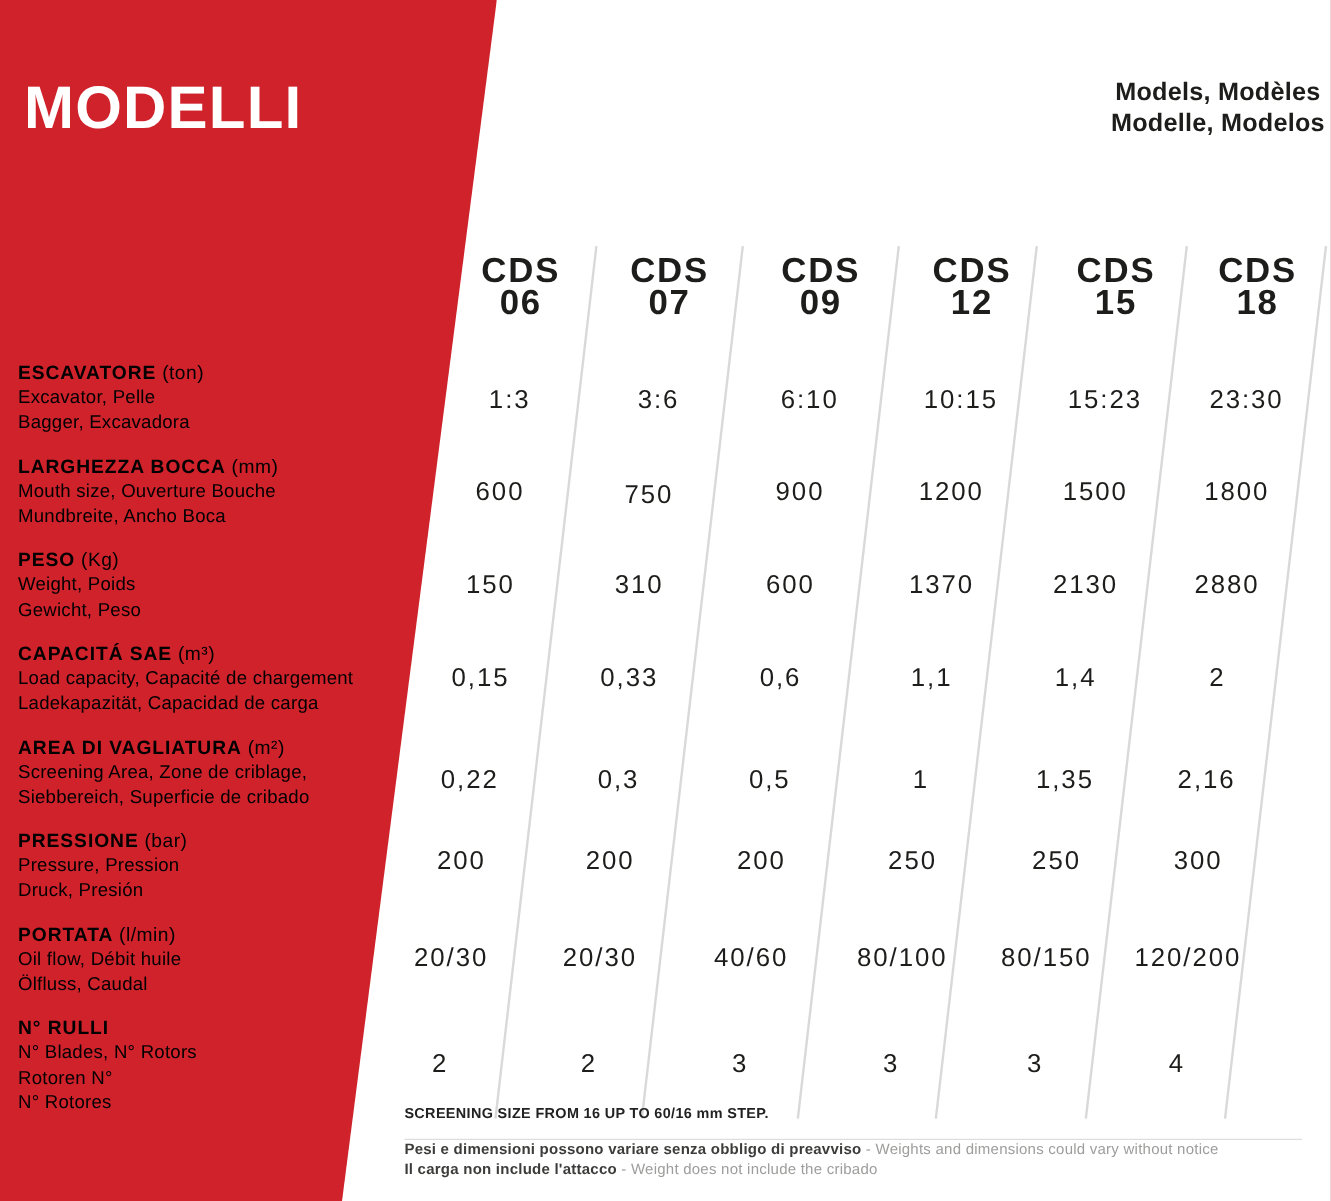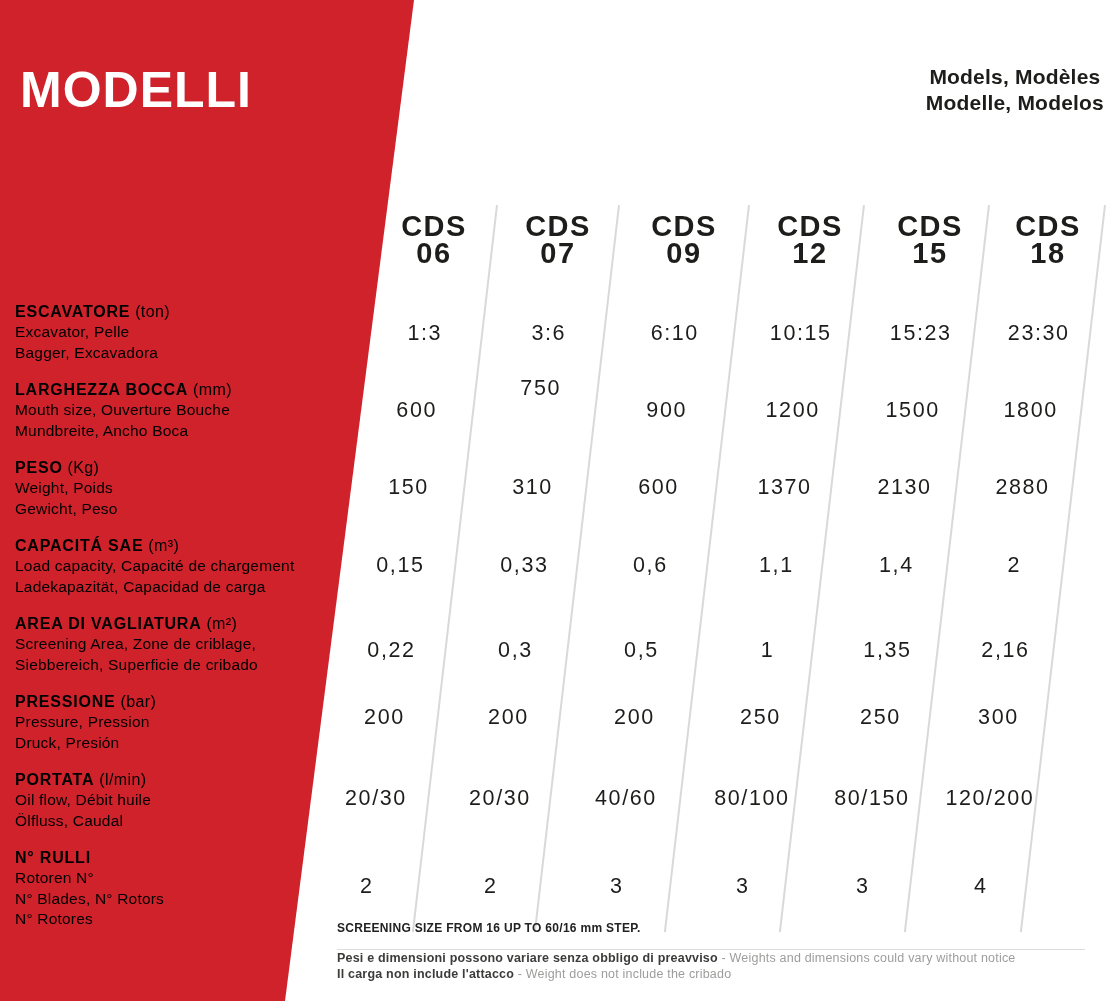--- a/index.html
+++ b/index.html
@@ -114,22 +114,22 @@
       <div class="ls">Pressure, Pression</div>
       <div class="ls">Druck, Presión</div>
     </div>
     <div class="row-label" style="top: 769px;">
       <div class="lt"><span>PORTATA</span><span class="unit"> (l/min)</span></div>
       <div class="ls">Oil flow, Débit huile</div>
       <div class="ls">Ölfluss, Caudal</div>
     </div>
     <div class="row-label" style="top: 847px;">
       <div class="lt"><span>N° RULLI</span></div>
+      <div class="ls">N° Blades, N° Rotors</div>
       <div class="ls">Rotoren N°</div>
-      <div class="ls">N° Blades, N° Rotors</div>
       <div class="ls">N° Rotores</div>
     </div>
   </div>
 <div id="grid">
     <div class="divider" style="left: 496px; top: 205px; height: 732px;"></div>
     <div class="divider" style="left: 618px; top: 205px; height: 732px;"></div>
     <div class="divider" style="left: 748px; top: 205px; height: 732px;"></div>
     <div class="divider" style="left: 863px; top: 205px; height: 732px;"></div>
     <div class="divider" style="left: 988px; top: 205px; height: 732px;"></div>
     <div class="divider" style="left: 1104px; top: 205px; height: 732px;"></div>
@@ -157,21 +157,21 @@
       <div class="">CDS</div>
       <div class="">18</div>
     </div>
     <div class="cell" style="left: 359.76px; top: 321px;">1:3</div>
     <div class="cell" style="left: 483.76px; top: 321px;">3:6</div>
     <div class="cell" style="left: 609.76px; top: 321px;">6:10</div>
     <div class="cell" style="left: 735.76px; top: 321px;">10:15</div>
     <div class="cell" style="left: 855.76px; top: 321px;">15:23</div>
     <div class="cell" style="left: 973.76px; top: 321px;">23:30</div>
     <div class="cell" style="left: 351.675px; top: 398px;">600</div>
-    <div class="cell" style="left: 475.675px; top: 376px; text-align: center;">750</div>
+    <div class="cell" style="left: 475.675px; top: 400px; text-align: center;">750</div>
     <div class="cell" style="left: 601.675px; top: 398px;">900</div>
     <div class="cell" style="left: 727.675px; top: 398px;">1200</div>
     <div class="cell" style="left: 847.675px; top: 398px;">1500</div>
     <div class="cell" style="left: 965.675px; top: 398px;">1800</div>
     <div class="cell" style="left: 343.59px; top: 475px;">150</div>
     <div class="cell" style="left: 467.59px; top: 475px;">310</div>
     <div class="cell" style="left: 593.59px; top: 475px;">600</div>
     <div class="cell" style="left: 719.59px; top: 475px;">1370</div>
     <div class="cell" style="left: 839.59px; top: 475px;">2130</div>
     <div class="cell" style="left: 957.59px; top: 475px;">2880</div>

